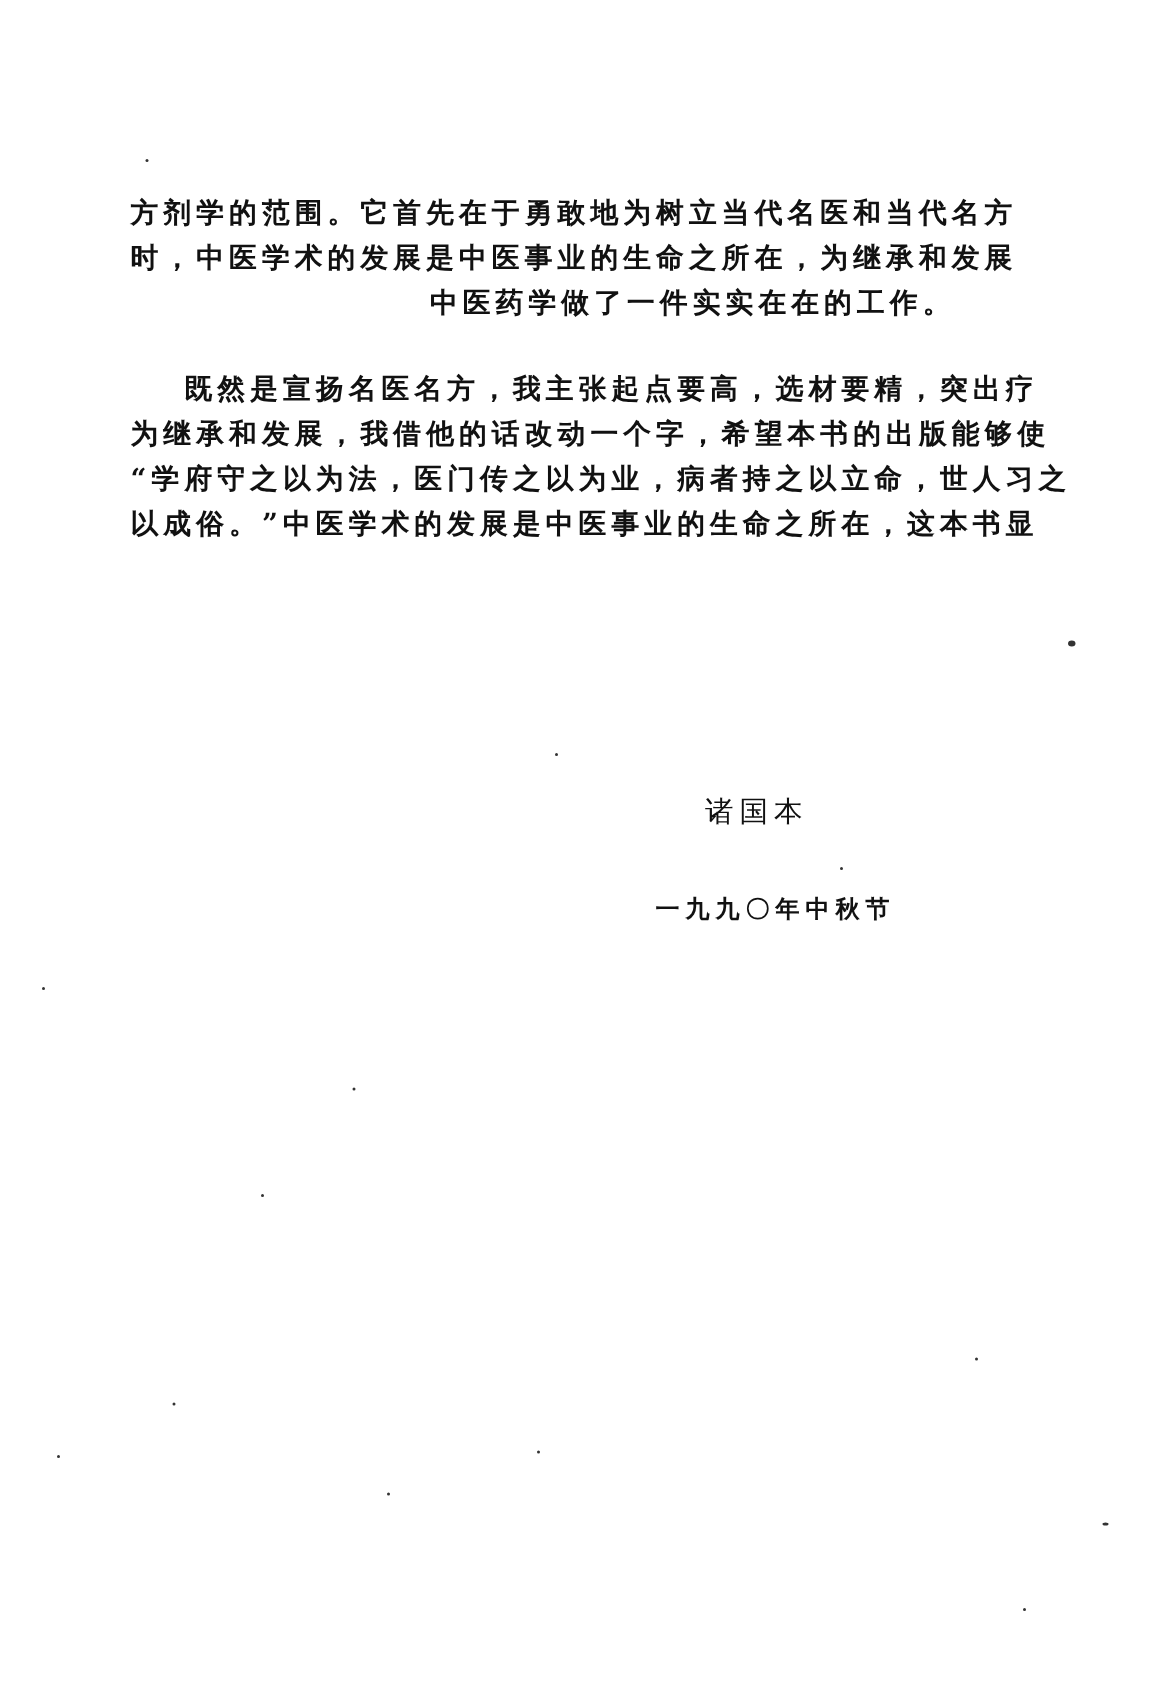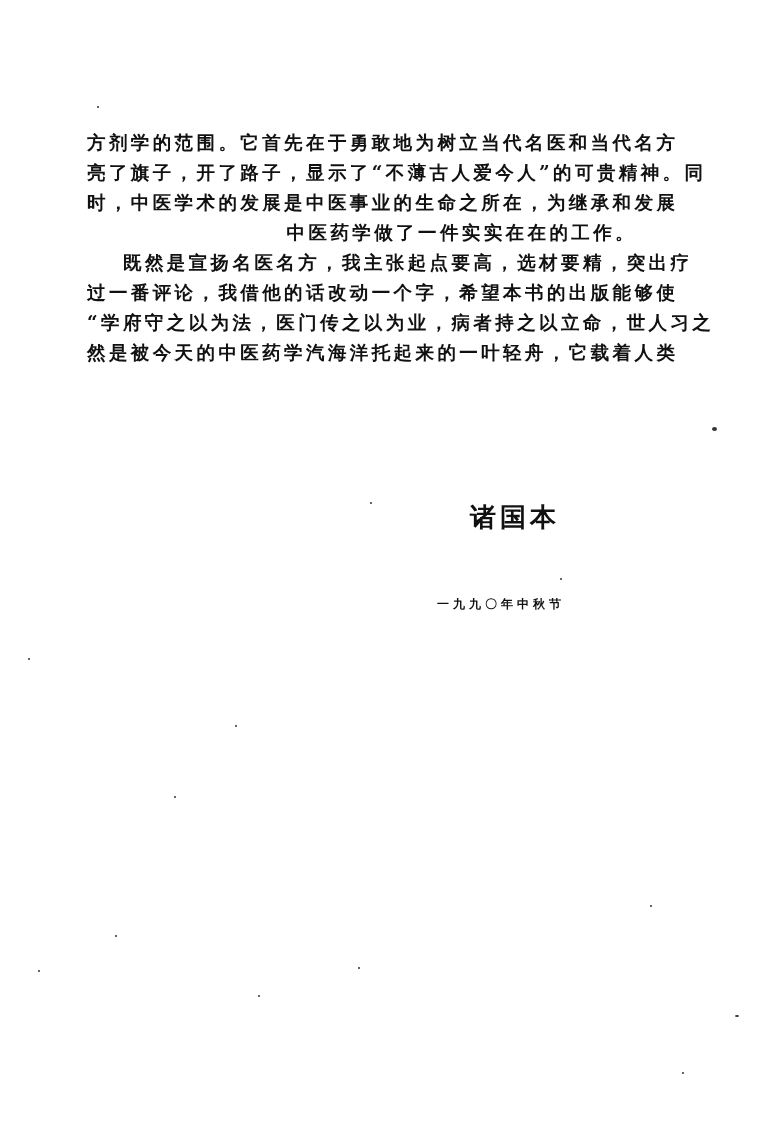--- a/index.html
+++ b/index.html
@@ -7,38 +7,37 @@
     width:777px; height:1122px; background:#ffffff; position:relative; overflow:hidden;
     font-family: "DejaVu Serif", "Liberation Serif", serif; color:#111;
   }
   .page { position:absolute; left:0; top:0; width:777px; height:1122px; }
   .body-text { position:absolute; left:87px; top:128px; width:550px; }
   .line {
     height:30px; line-height:30px; font-size:18.5px; white-space:nowrap;
     letter-spacing:3.4px; font-weight:bold; text-align:justify; text-align-last:justify;
   }
   .line.last { text-align:right; text-align-last:auto; }
-  .line.indent { padding-left:36px; }
-  .signature { position:absolute; left:470px; top:500px; font-size:26px; font-weight:bold; letter-spacing:4px; }
-  .date { position:absolute; left:437px; top:596px; font-size:12px; font-weight:bold; letter-spacing:4px; }
+  .line.indent { padding-left:36px;margin-top:27px; }
+  .signature { position:absolute; left:470px; top:528px; font-size:19px; font-weight:normal; letter-spacing:4px; }
+  .date { position:absolute; left:437px; top:596px; font-size:16px; font-weight:bold; letter-spacing:4px; }
   .speck { position:absolute; background:#333; border-radius:50%; }
 </style>
 </head>
 <body>
 
 <div class="page">
   <div class="body-text">
     <div class="line">方剂学的范围。它首先在于勇敢地为树立当代名医和当代名方</div>
-    <div class="line">亮了旗子，开了路子，显示了“不薄古人爱今人”的可贵精神。同</div>
     <div class="line">时，中医学术的发展是中医事业的生命之所在，为继承和发展</div>
     <div class="line last">中医药学做了一件实实在在的工作。</div>
     <div class="line indent">既然是宣扬名医名方，我主张起点要高，选材要精，突出疗</div>
-    <div class="line">过一番评论，我借他的话改动一个字，希望本书的出版能够使</div>
+    <div class="line">为继承和发展，我借他的话改动一个字，希望本书的出版能够使</div>
     <div class="line">“学府守之以为法，医门传之以为业，病者持之以立命，世人习之</div>
-    <div class="line">然是被今天的中医药学汽海洋托起来的一叶轻舟，它载着人类</div>
+    <div class="line">以成俗。”中医学术的发展是中医事业的生命之所在，这本书显</div>
   </div>
 
   <div class="signature">诸国本</div>
   <div class="date">一九九〇年中秋节</div>
 
   <div class="speck" style="left:97px;top:106px;width:2px;height:2px;"></div>
   <div class="speck" style="left:712px;top:427px;width:5px;height:4px;"></div>
   <div class="speck" style="left:370px;top:502px;width:2px;height:2px;"></div>
   <div class="speck" style="left:560px;top:578px;width:2px;height:2px;"></div>
   <div class="speck" style="left:28px;top:658px;width:2px;height:2px;"></div>

